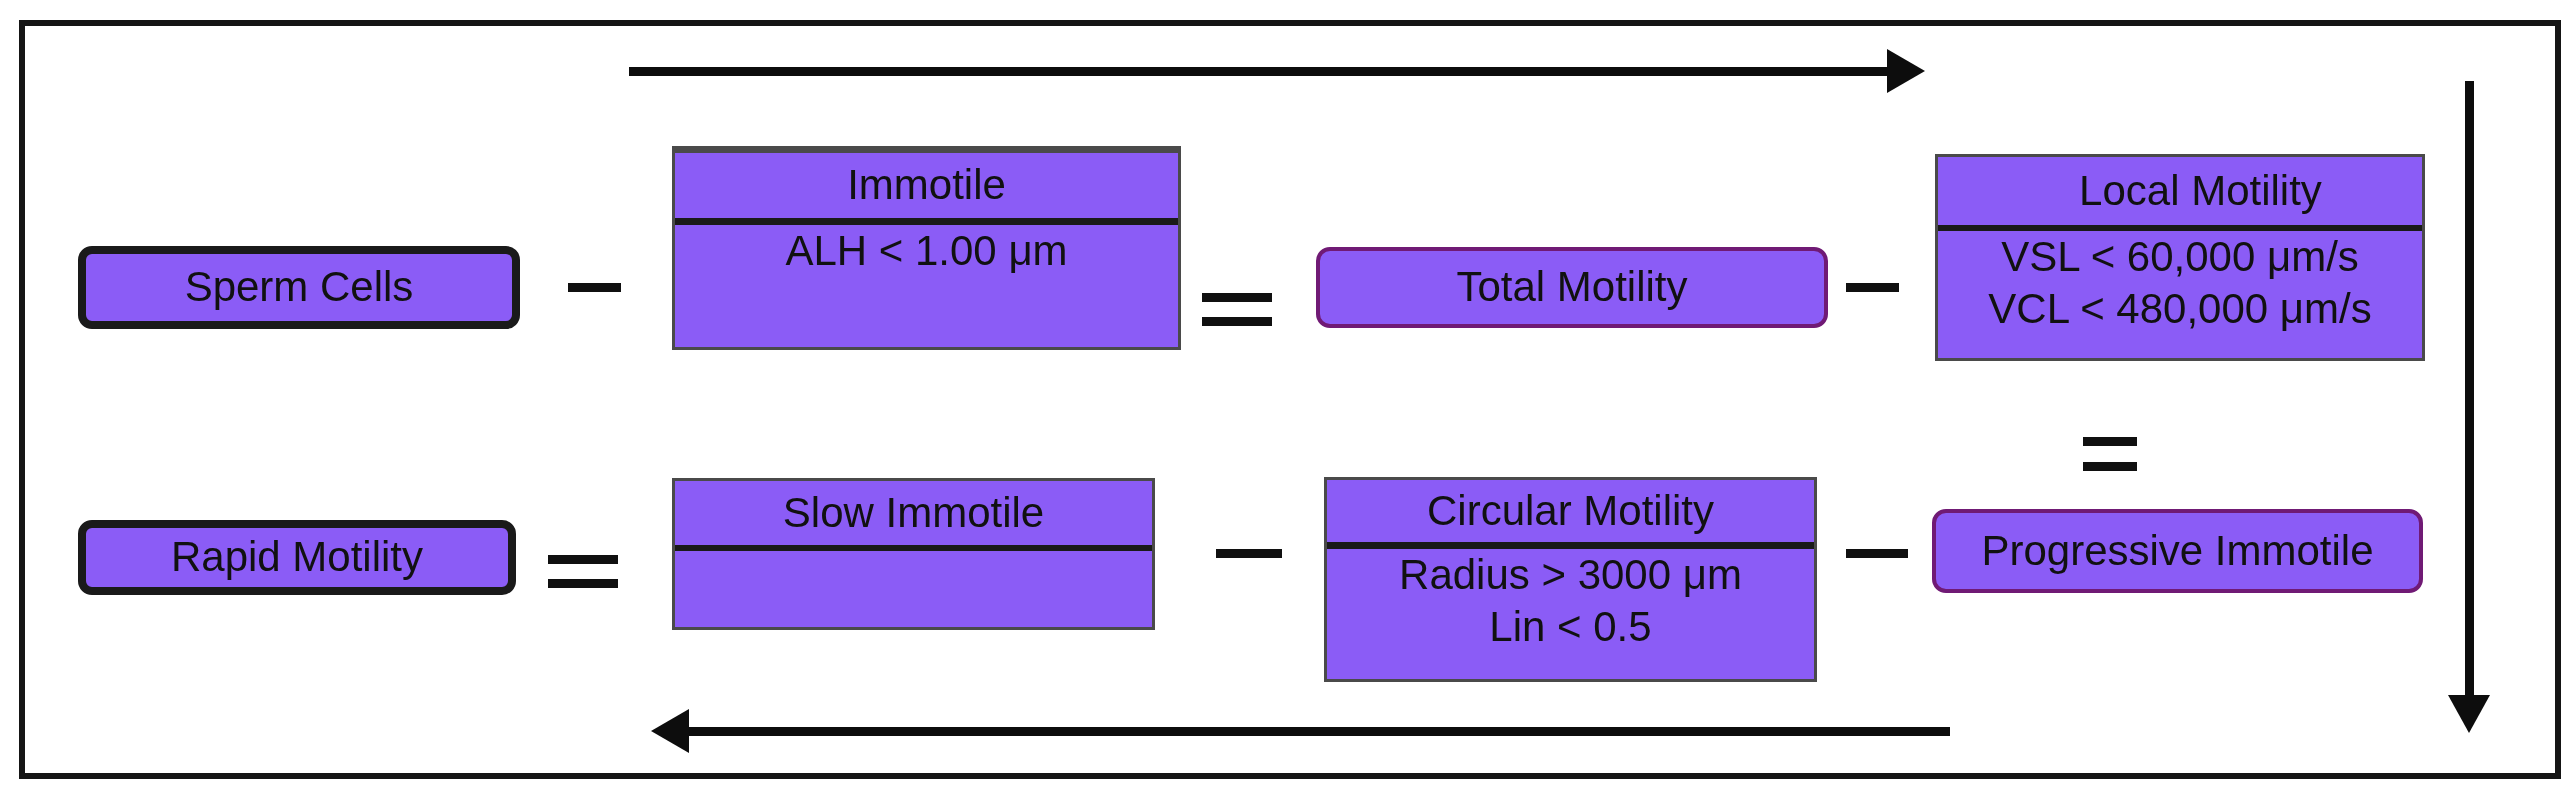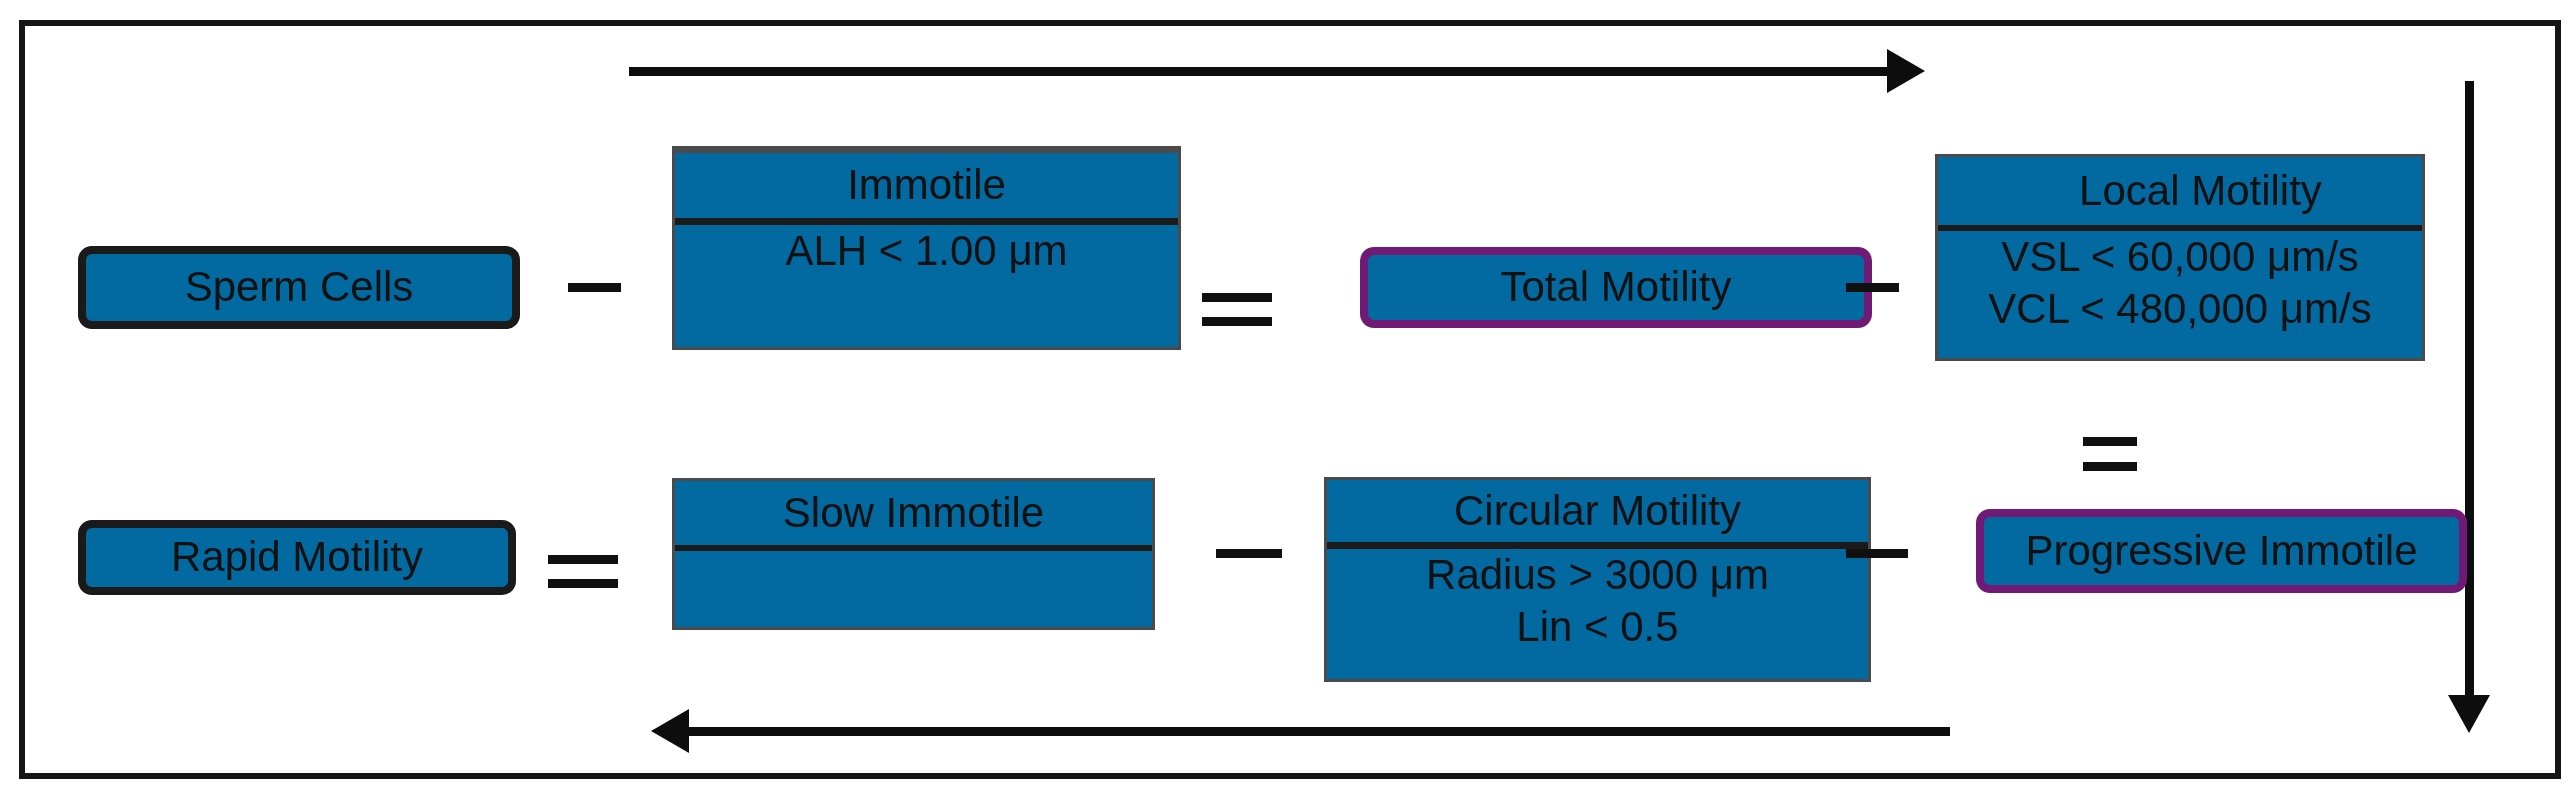--- a/index.html
+++ b/index.html
@@ -22,21 +22,21 @@
     top: 20px;
     width: 2542px;
     height: 759px;
     border: 6px solid #151515;
     box-sizing: border-box;
   }
   
   .node {
     position: absolute;
     box-sizing: border-box;
-    background: #0369a1;
+    background: #8b5cf6;
     display: flex;
     flex-direction: column;
   }
   .node.plain { justify-content: center; border-radius: 14px; }
   .node-title {
     font-size: 42px;
     line-height: 1.1;
     text-align: center;
     white-space: nowrap;
   }
@@ -55,21 +55,21 @@
     box-sizing: border-box;
   }
   .crit-line {
     font-size: 42px;
     line-height: 1.24;
     text-align: center;
     white-space: nowrap;
   }
   
   .b-heavy  { border: 8.6px solid #1a1a1a; }
-  .b-medium { border: 8px solid #701a75; margin-left: 44px; }
+  .b-medium { border: 4px solid #701a75; }
   .b-light  { border: 3.3px solid #4a4a4a; }
   
   .bar {
     position: absolute;
     background: #101010;
   }
   
   .arrow-line { position: absolute; background: #0d0d0d; }
   .tri { position: absolute; width: 0; height: 0; }
   .tri-right {
@@ -140,21 +140,21 @@
   <div class="node plain b-heavy" style="left:78px; top:520px; width:438px; height:75px;">
     <div class="node-title">Rapid Motility</div>
   </div>
 
   <div class="node b-light" style="left:672px; top:478px; width:483px; height:152px;">
     <div class="node-header" style="height:70px; border-bottom:6.6px solid #1a1a1a;">
       <div class="node-title">Slow Immotile</div>
     </div>
   </div>
 
-  <div class="node b-light" style="left:1324px; top:477px; width:547px; height:205px;">
+  <div class="node b-light" style="left:1324px; top:477px; width:493px; height:205px;">
     <div class="node-header" style="height:69px; border-bottom:7.3px solid #1a1a1a;">
       <div class="node-title">Circular Motility</div>
     </div>
     <div class="node-body">
       <div class="crit-line">Radius &gt; 3000 μm</div>
       <div class="crit-line">Lin &lt; 0.5</div>
     </div>
   </div>
 
   <div class="node plain b-medium" style="left:1932px; top:509px; width:491px; height:84px;">

